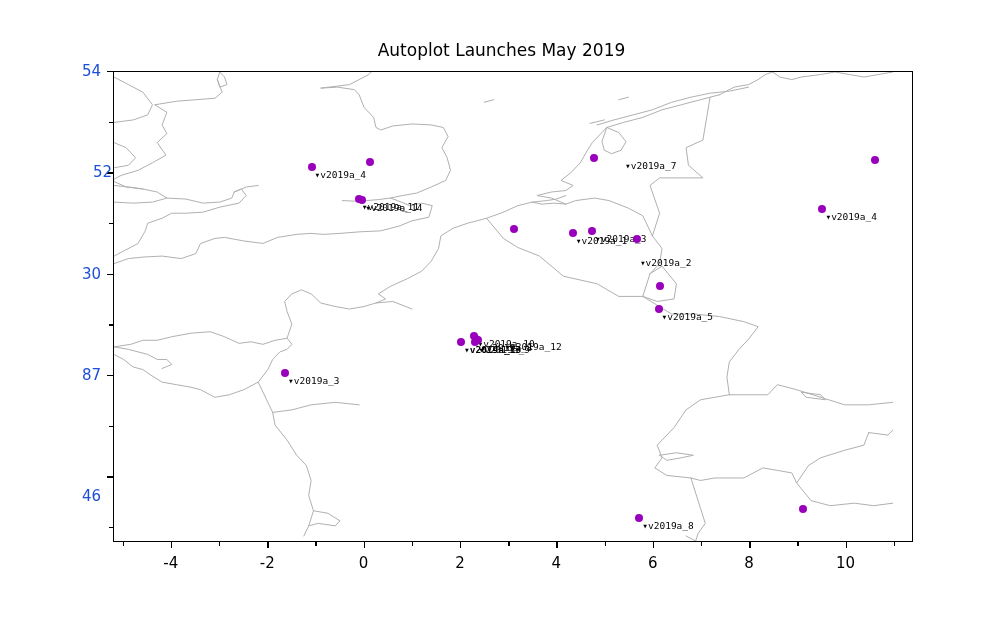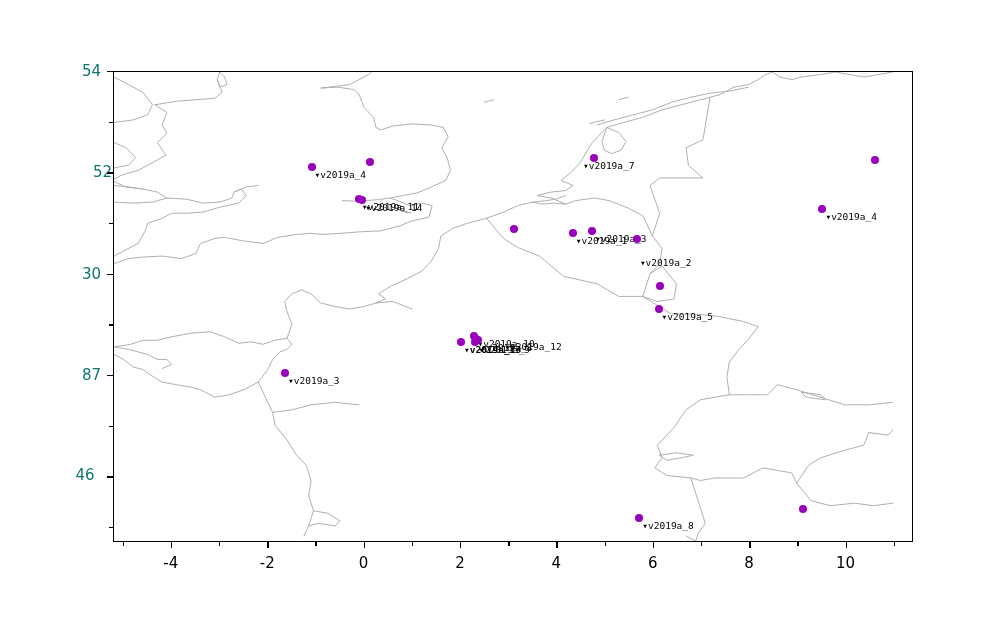--- a/index.html
+++ b/index.html
@@ -45,29 +45,30 @@
   .tick{position:absolute;background:#000;}
   .xtick{width:1.4px;height:6px;}
   .xtick.minor{height:4px;}
   .ytick{height:1.4px;width:6px;}
   .ytick.minor{width:4px;}
   .xticklabel{
     position:absolute;font-size:15px;color:#000;
     text-align:center;transform:translateX(-50%);
   }
   .yticklabel{
-    position:absolute;font-size:15px;color:#0f766e;
+    position:absolute;font-size:15px;color:#1d4ed8;
     text-align:right;transform:translateY(-50%);
   }
 </style>
 </head>
 <body>
 
 <div id="figure">
 
+  <div id="title">Autoplot Launches May 2019</div>
 
   <div id="axes">
     <svg id="mapsvg" viewBox="-5.2 -54.0 16.6 9.3" preserveAspectRatio="none">
       <g id="coastpaths" fill="none" stroke="#b0b0b0" stroke-width="0.018" stroke-linejoin="round" stroke-linecap="round">
           <path d="M-5.200 -53.900 L-4.900 -53.750 L-4.600 -53.600 L-4.400 -53.350 L-4.500 -53.150 L-4.800 -53.050 L-5.200 -53.000" vector-effect="non-scaling-stroke" stroke="#b0b0b0" stroke-width="1" fill="none"></path>
           <path d="M-5.200 -52.600 L-4.950 -52.500 L-4.750 -52.300 L-4.900 -52.150 L-5.200 -52.100" vector-effect="non-scaling-stroke" stroke="#b0b0b0" stroke-width="1" fill="none"></path>
           <path d="M-5.200 -51.750 L-4.900 -51.720 L-4.600 -51.680 L-4.300 -51.620 L-4.100 -51.500 L-4.400 -51.420 L-4.800 -51.400 L-5.200 -51.420" vector-effect="non-scaling-stroke" stroke="#b0b0b0" stroke-width="1" fill="none"></path>
           <path d="M-4.350 -53.350 L-3.900 -53.420 L-3.500 -53.450 L-3.100 -53.480 L-2.950 -53.600 L-3.050 -53.850 L-3.000 -54.000" vector-effect="non-scaling-stroke" stroke="#b0b0b0" stroke-width="1" fill="none"></path>
           <path d="M-4.350 -53.350 L-4.100 -53.200 L-4.200 -52.950 L-4.100 -52.780 L-4.300 -52.600 L-4.120 -52.350 L-4.400 -52.200 L-4.700 -52.050 L-5.050 -51.950 L-5.250 -51.850 L-4.950 -51.720 L-4.600 -51.680" vector-effect="non-scaling-stroke" stroke="#b0b0b0" stroke-width="1" fill="none"></path>
           <path d="M-4.100 -51.500 L-3.700 -51.480 L-3.350 -51.400 L-3.000 -51.420 L-2.750 -51.500 L-2.700 -51.620 L-2.550 -51.680 L-2.450 -51.550 L-2.600 -51.400 L-3.000 -51.320 L-3.350 -51.220 L-3.700 -51.200 L-4.000 -51.200 L-4.200 -51.100 L-4.500 -51.000 L-4.550 -50.850 L-4.700 -50.600 L-5.000 -50.450 L-5.200 -50.350" vector-effect="non-scaling-stroke" stroke="#b0b0b0" stroke-width="1" fill="none"></path>
@@ -110,21 +111,21 @@
     </svg>
     <div id="markers">
         <div class="marker" style="left: 197.59px; top: 95.2129px; width: 8px; height: 8px; background: rgb(153, 0, 187);"></div>
         <div class="ptlabel" style="left: 200.59px; top: 99.2129px;">▾v2019a_4</div>
         <div class="marker" style="left: 256.386px; top: 90.1484px; width: 8px; height: 8px; background: rgb(153, 0, 187);"></div>
         <div class="marker" style="left: 244.819px; top: 126.613px; width: 8px; height: 8px; background: rgb(153, 0, 187);"></div>
         <div class="ptlabel" style="left: 247.819px; top: 130.613px;">▾v2019a_11</div>
         <div class="marker" style="left: 248.193px; top: 127.626px; width: 8px; height: 8px; background: rgb(153, 0, 187);"></div>
         <div class="ptlabel" style="left: 251.193px; top: 131.626px;">▾v2019a_14</div>
         <div class="marker" style="left: 479.518px; top: 86.0968px; width: 8px; height: 8px; background: rgb(153, 0, 187);"></div>
-        <div class="ptlabel" style="left: 469px; top: 90.0968px;">▾v2019a_7</div>
+        <div class="ptlabel" style="left: 511px; top: 90.0968px;">▾v2019a_7</div>
         <div class="marker" style="left: 761.446px; top: 87.6161px; width: 8px; height: 8px; background: rgb(153, 0, 187);"></div>
         <div class="marker" style="left: 708.434px; top: 136.742px; width: 8px; height: 8px; background: rgb(153, 0, 187);"></div>
         <div class="ptlabel" style="left: 711.434px; top: 140.742px;">▾v2019a_4</div>
         <div class="marker" style="left: 400px; top: 157px; width: 8px; height: 8px; background: rgb(153, 0, 187);"></div>
         <div class="marker" style="left: 458.795px; top: 161.052px; width: 8px; height: 8px; background: rgb(153, 0, 187);"></div>
         <div class="ptlabel" style="left: 461.795px; top: 165.052px;">▾v2019a_1</div>
         <div class="marker" style="left: 478.072px; top: 159.026px; width: 8px; height: 8px; background: rgb(153, 0, 187);"></div>
         <div class="ptlabel" style="left: 481.072px; top: 163.026px;">▾v2019a_3</div>
         <div class="marker" style="left: 522.892px; top: 167.129px; width: 8px; height: 8px; background: rgb(153, 0, 187);"></div>
         <div class="ptlabel" style="left: 525.892px; top: 187px;">▾v2019a_2</div>
@@ -169,21 +170,21 @@
       <div class="tick xtick minor" style="left: 122.639px; top: 542px;"></div>
       <div class="tick xtick minor" style="left: 219.024px; top: 542px;"></div>
       <div class="tick xtick minor" style="left: 315.41px; top: 542px;"></div>
       <div class="tick xtick minor" style="left: 411.795px; top: 542px;"></div>
       <div class="tick xtick minor" style="left: 508.181px; top: 542px;"></div>
       <div class="tick xtick minor" style="left: 604.566px; top: 542px;"></div>
       <div class="tick xtick minor" style="left: 700.952px; top: 542px;"></div>
       <div class="tick xtick minor" style="left: 797.337px; top: 542px;"></div>
       <div class="tick xtick minor" style="left: 893.723px; top: 542px;"></div>
       <div class="tick ytick" style="left: 107px; top: 476.161px;"></div>
-      <div class="yticklabel" style="left: 69px; top: 475px; width: 32px; text-align: center;">46</div>
+      <div class="yticklabel" style="left: 69px; top: 496px; width: 32px;">46</div>
       <div class="tick ytick" style="left: 107px; top: 374.871px;"></div>
       <div class="yticklabel" style="left: 69px; top: 374.871px; width: 32px;">87</div>
       <div class="tick ytick" style="left: 107px; top: 273.581px;"></div>
       <div class="yticklabel" style="left: 69px; top: 273.581px; width: 32px;">30</div>
       <div class="tick ytick" style="left: 107px; top: 172.29px;"></div>
       <div class="yticklabel" style="left: 80px; top: 172.29px; width: 32px;">52</div>
       <div class="tick ytick" style="left: 107px; top: 71px;"></div>
       <div class="yticklabel" style="left: 69px; top: 71px; width: 32px;">54</div>
       <div class="tick ytick minor" style="left: 109px; top: 526.806px;"></div>
       <div class="tick ytick minor" style="left: 109px; top: 425.516px;"></div>

